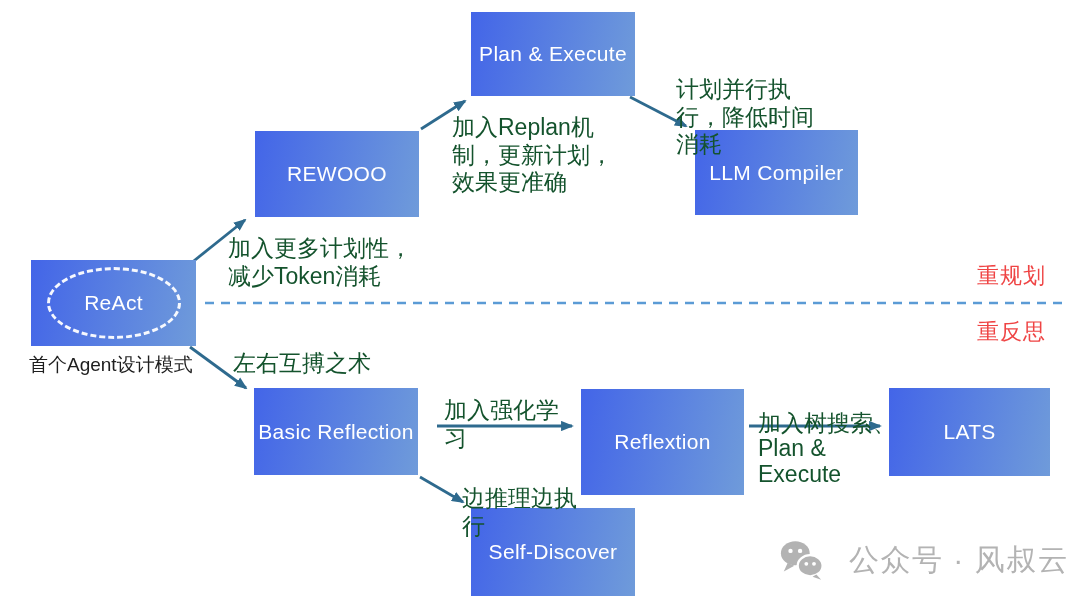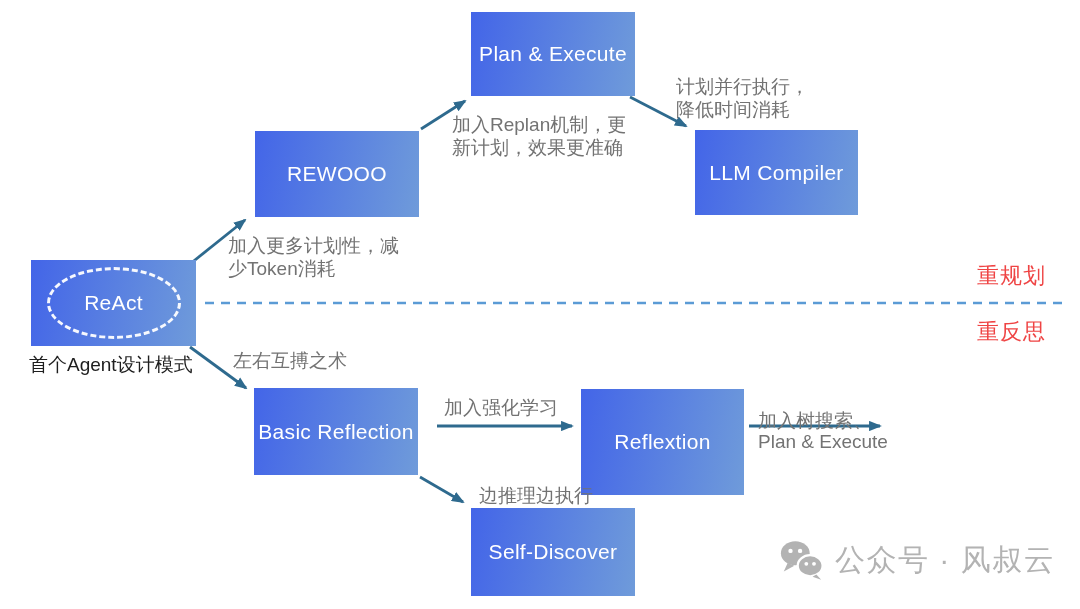--- a/index.html
+++ b/index.html
@@ -28,23 +28,23 @@
     height: 72px;
     border: 3px dashed rgba(255,255,255,0.95);
     border-radius: 50%;
     display: flex;
     align-items: center;
     justify-content: center;
     box-sizing: border-box;
   }
   .edge-label {
     position: absolute;
-    font-size: 19px;
+    font-size: 23px;
     line-height: 1.2;
-    color: #737373;
+    color: #14532d;
   }
   .edge-label.tight { line-height: 1.1; margin-top: 28px; }
   .caption {
     position: absolute;
     font-size: 19px;
     color: #1e1e1e;
     white-space: nowrap;
   }
   .region-label {
     position: absolute;
@@ -58,21 +58,21 @@
     position: absolute;
     left: 0; top: 0;
     pointer-events: none;
   }
   .watermark {
     position: absolute;
     left: 779px;
     top: 539px;
     display: flex;
     align-items: center;
-    gap: 10px;
+    gap: 24px;
     color: #b3b3b3;
     font-size: 30px;
     letter-spacing: 1.5px;
     white-space: nowrap;
   }
 </style>
 </head>
 <body>
 
 <div class="canvas">
@@ -115,38 +115,41 @@
   <div class="caption" style="left:29px; top:352px">首个Agent设计模式</div>
 
   <div class="node" style="left:254px; top:388px; width:164px; height:87px">
     <span class="node-label">Basic Reflection</span>
   </div>
 
   <div class="node" style="left:581px; top:389px; width:163px; height:106px">
     <span class="node-label">Reflextion</span>
   </div>
 
+  <div class="node" style="left:889px; top:388px; width:161px; height:88px">
+    <span class="node-label">LATS</span>
+  </div>
 
   <div class="node" style="left:471px; top:508px; width:164px; height:88px">
     <span class="node-label">Self-Discover</span>
   </div>
 
   <div class="edge-label" style="left:228px; top:235px; width:184px">加入更多计划性，减少Token消耗</div>
 
   <div class="edge-label" style="left:452px; top:114px; width:180px">加入Replan机制，更新计划，效果更准确</div>
 
   <div class="edge-label" style="left:676px; top:76px; width:140px">计划并行执行，降低时间消耗</div>
 
   <div class="edge-label" style="left:233px; top:350px; width:160px">左右互搏之术</div>
 
   <div class="edge-label" style="left:444px; top:397px; width:130px">加入强化学习</div>
 
   <div class="edge-label tight" style="left:758px; top:383px; width:148px">加入树搜索、Plan &amp; Execute</div>
 
-  <div class="edge-label" style="left:479px; top:485px; width:130px">边推理边执行</div>
+  <div class="edge-label" style="left:462px; top:485px; width:130px">边推理边执行</div>
 
   <div class="region-label" style="left:977px; top:261px">重规划</div>
   <div class="region-label" style="left:977px; top:317px">重反思</div>
 
   <div class="watermark">
     <svg width="46" height="42" viewBox="0 0 48 42">
       <g fill="#b3b3b3">
         <ellipse cx="17" cy="14" rx="15" ry="12.5"></ellipse>
         <path d="M9 24 L5 33 L16 27 Z"></path>
         <circle cx="12" cy="11.5" r="2.3" fill="#ffffff"></circle>

